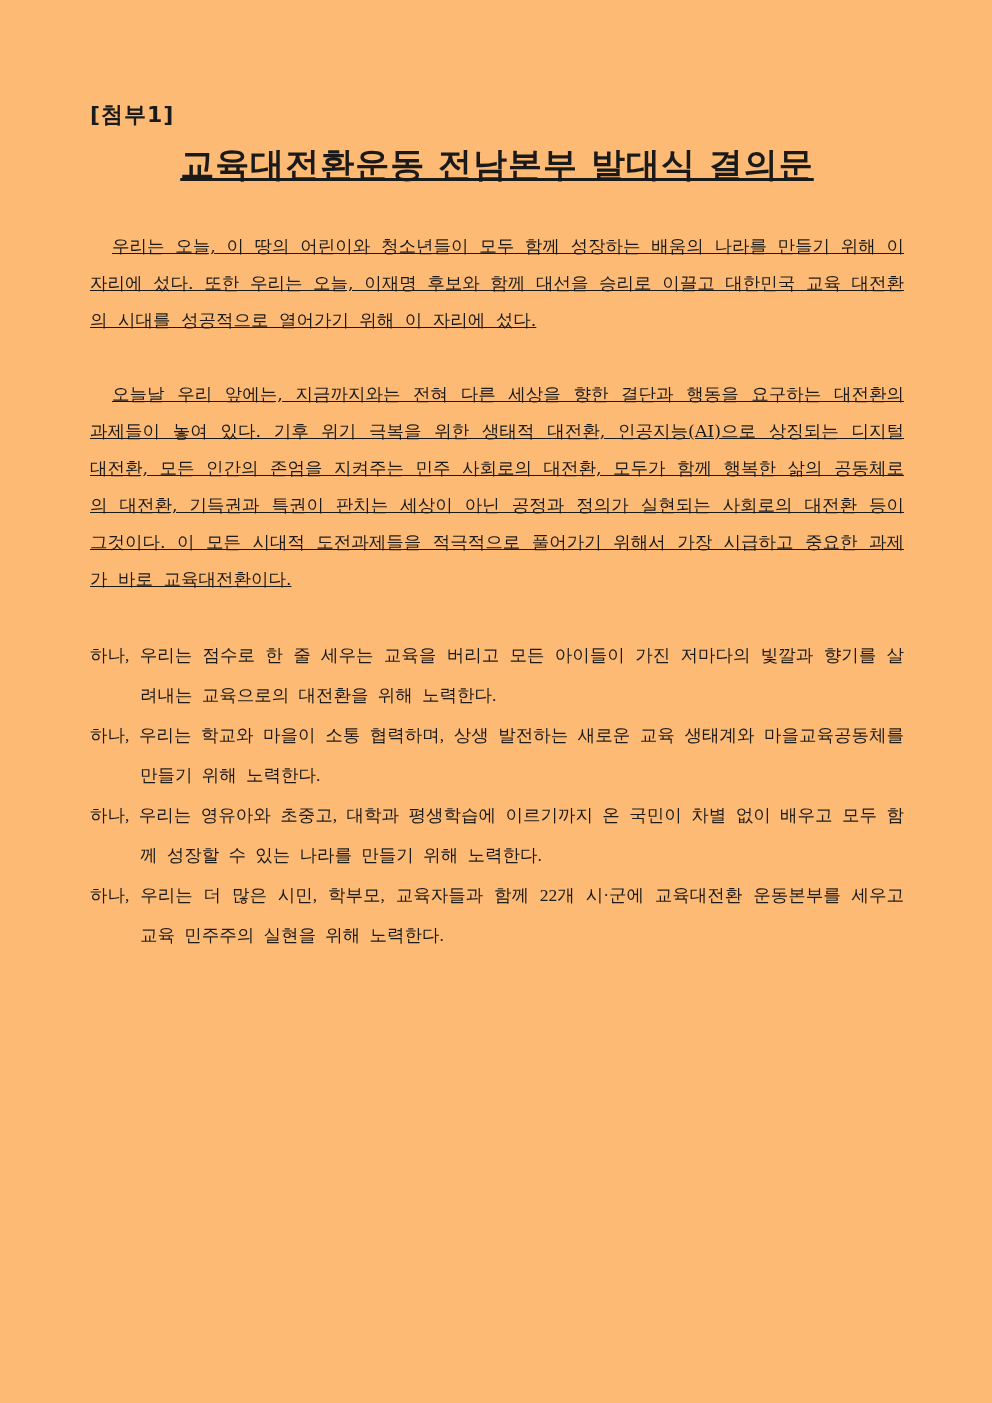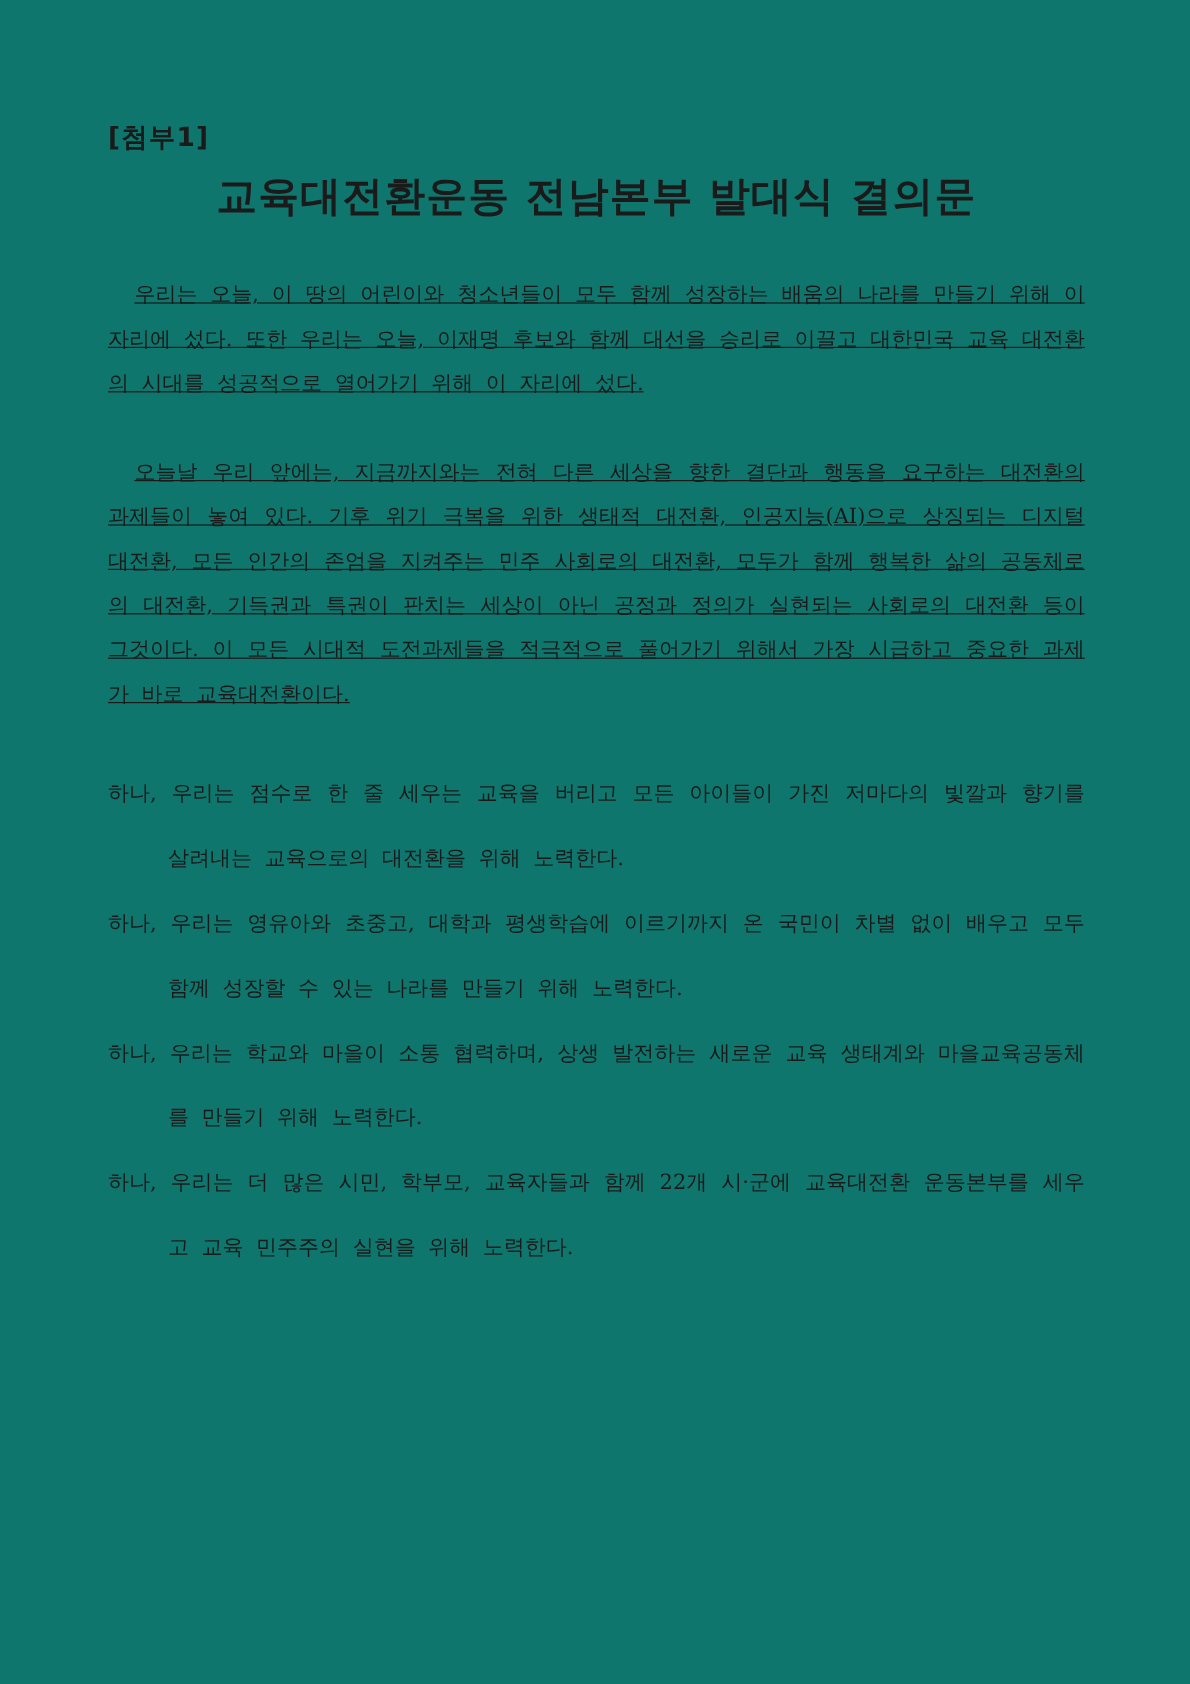--- a/index.html
+++ b/index.html
@@ -12,79 +12,81 @@
     height: 1403px;
     color: #1a1a1a;
     font-family: "DejaVu Serif", "Liberation Serif", serif;
     overflow: hidden;
   }
   .page {
     box-sizing: border-box;
     width: 992px;
     height: 1403px;
     padding: 100px 88px 0 90px;
-    background: #0f766e;
+    background: #fdba74;
   }
   .attachment-label {
     font-family: "DejaVu Sans", "Liberation Sans", sans-serif;
     font-weight: bold;
     font-size: 22px;
     letter-spacing: 1px;
     margin: 0 0 14px 0;
   }
   .doc-title {
     font-family: "DejaVu Sans", "Liberation Sans", sans-serif;
     font-weight: bold;
     font-size: 34px;
     letter-spacing: 1px;
     text-align: center;
     margin: 0 0 44px 0;
     line-height: 40px;
+    text-decoration: underline;
   }
   .body-para {
     font-size: 17.5px;
     line-height: 37px;
     margin: 0 0 37px 0;
     text-align: justify;
     text-align-last: left;
     word-spacing: 0.28em;
     text-indent: 22px;
     text-decoration: underline;
   }
   .resolutions {
     margin: 0;
   }
   .resolution {
     font-size: 17.5px;
-    line-height: 54px;
+    line-height: 40px;
     margin: 0;
     text-align: justify;
     text-align-last: left;
     word-spacing: 0.28em;
     padding-left: 50px;
     text-indent: -50px;
+    font-family: Liberation Serif, serif;
   }
 </style>
 </head>
 <body>
 
 <div class="page">
 
   <div class="attachment-label">[첨부1]</div>
 
   <h1 class="doc-title">교육대전환운동 전남본부 발대식 결의문</h1>
 
   <p class="body-para">우리는 오늘, 이 땅의 어린이와 청소년들이 모두 함께 성장하는 배움의 나라를 만들기 위해 이 자리에 섰다. 또한 우리는 오늘, 이재명 후보와 함께 대선을 승리로 이끌고 대한민국 교육 대전환의 시대를 성공적으로 열어가기 위해 이 자리에 섰다.</p>
 
 
   <p class="body-para">오늘날 우리 앞에는, 지금까지와는 전혀 다른 세상을 향한 결단과 행동을 요구하는 대전환의 과제들이 놓여 있다. 기후 위기 극복을 위한 생태적 대전환, 인공지능(AI)으로 상징되는 디지털 대전환, 모든 인간의 존엄을 지켜주는 민주 사회로의 대전환, 모두가 함께 행복한 삶의 공동체로의 대전환, 기득권과 특권이 판치는 세상이 아닌 공정과 정의가 실현되는 사회로의 대전환 등이 그것이다. 이 모든 시대적 도전과제들을 적극적으로 풀어가기 위해서 가장 시급하고 중요한 과제가 바로 교육대전환이다.</p>
 
 
 
   <div class="resolutions">
     <p class="resolution">하나, 우리는 점수로 한 줄 세우는 교육을 버리고 모든 아이들이 가진 저마다의 빛깔과 향기를 살려내는 교육으로의 대전환을 위해 노력한다.</p>
+    <p class="resolution">하나, 우리는 학교와 마을이 소통 협력하며, 상생 발전하는 새로운 교육 생태계와 마을교육공동체를 만들기 위해 노력한다.</p>
     <p class="resolution">하나, 우리는 영유아와 초중고, 대학과 평생학습에 이르기까지 온 국민이 차별 없이 배우고 모두 함께 성장할 수 있는 나라를 만들기 위해 노력한다.</p>
-    <p class="resolution">하나, 우리는 학교와 마을이 소통 협력하며, 상생 발전하는 새로운 교육 생태계와 마을교육공동체를 만들기 위해 노력한다.</p>
     <p class="resolution">하나, 우리는 더 많은 시민, 학부모, 교육자들과 함께 22개 시·군에 교육대전환 운동본부를 세우고 교육 민주주의 실현을 위해 노력한다.</p>
 
   </div>
 
 </div>
 
 </body></html>

